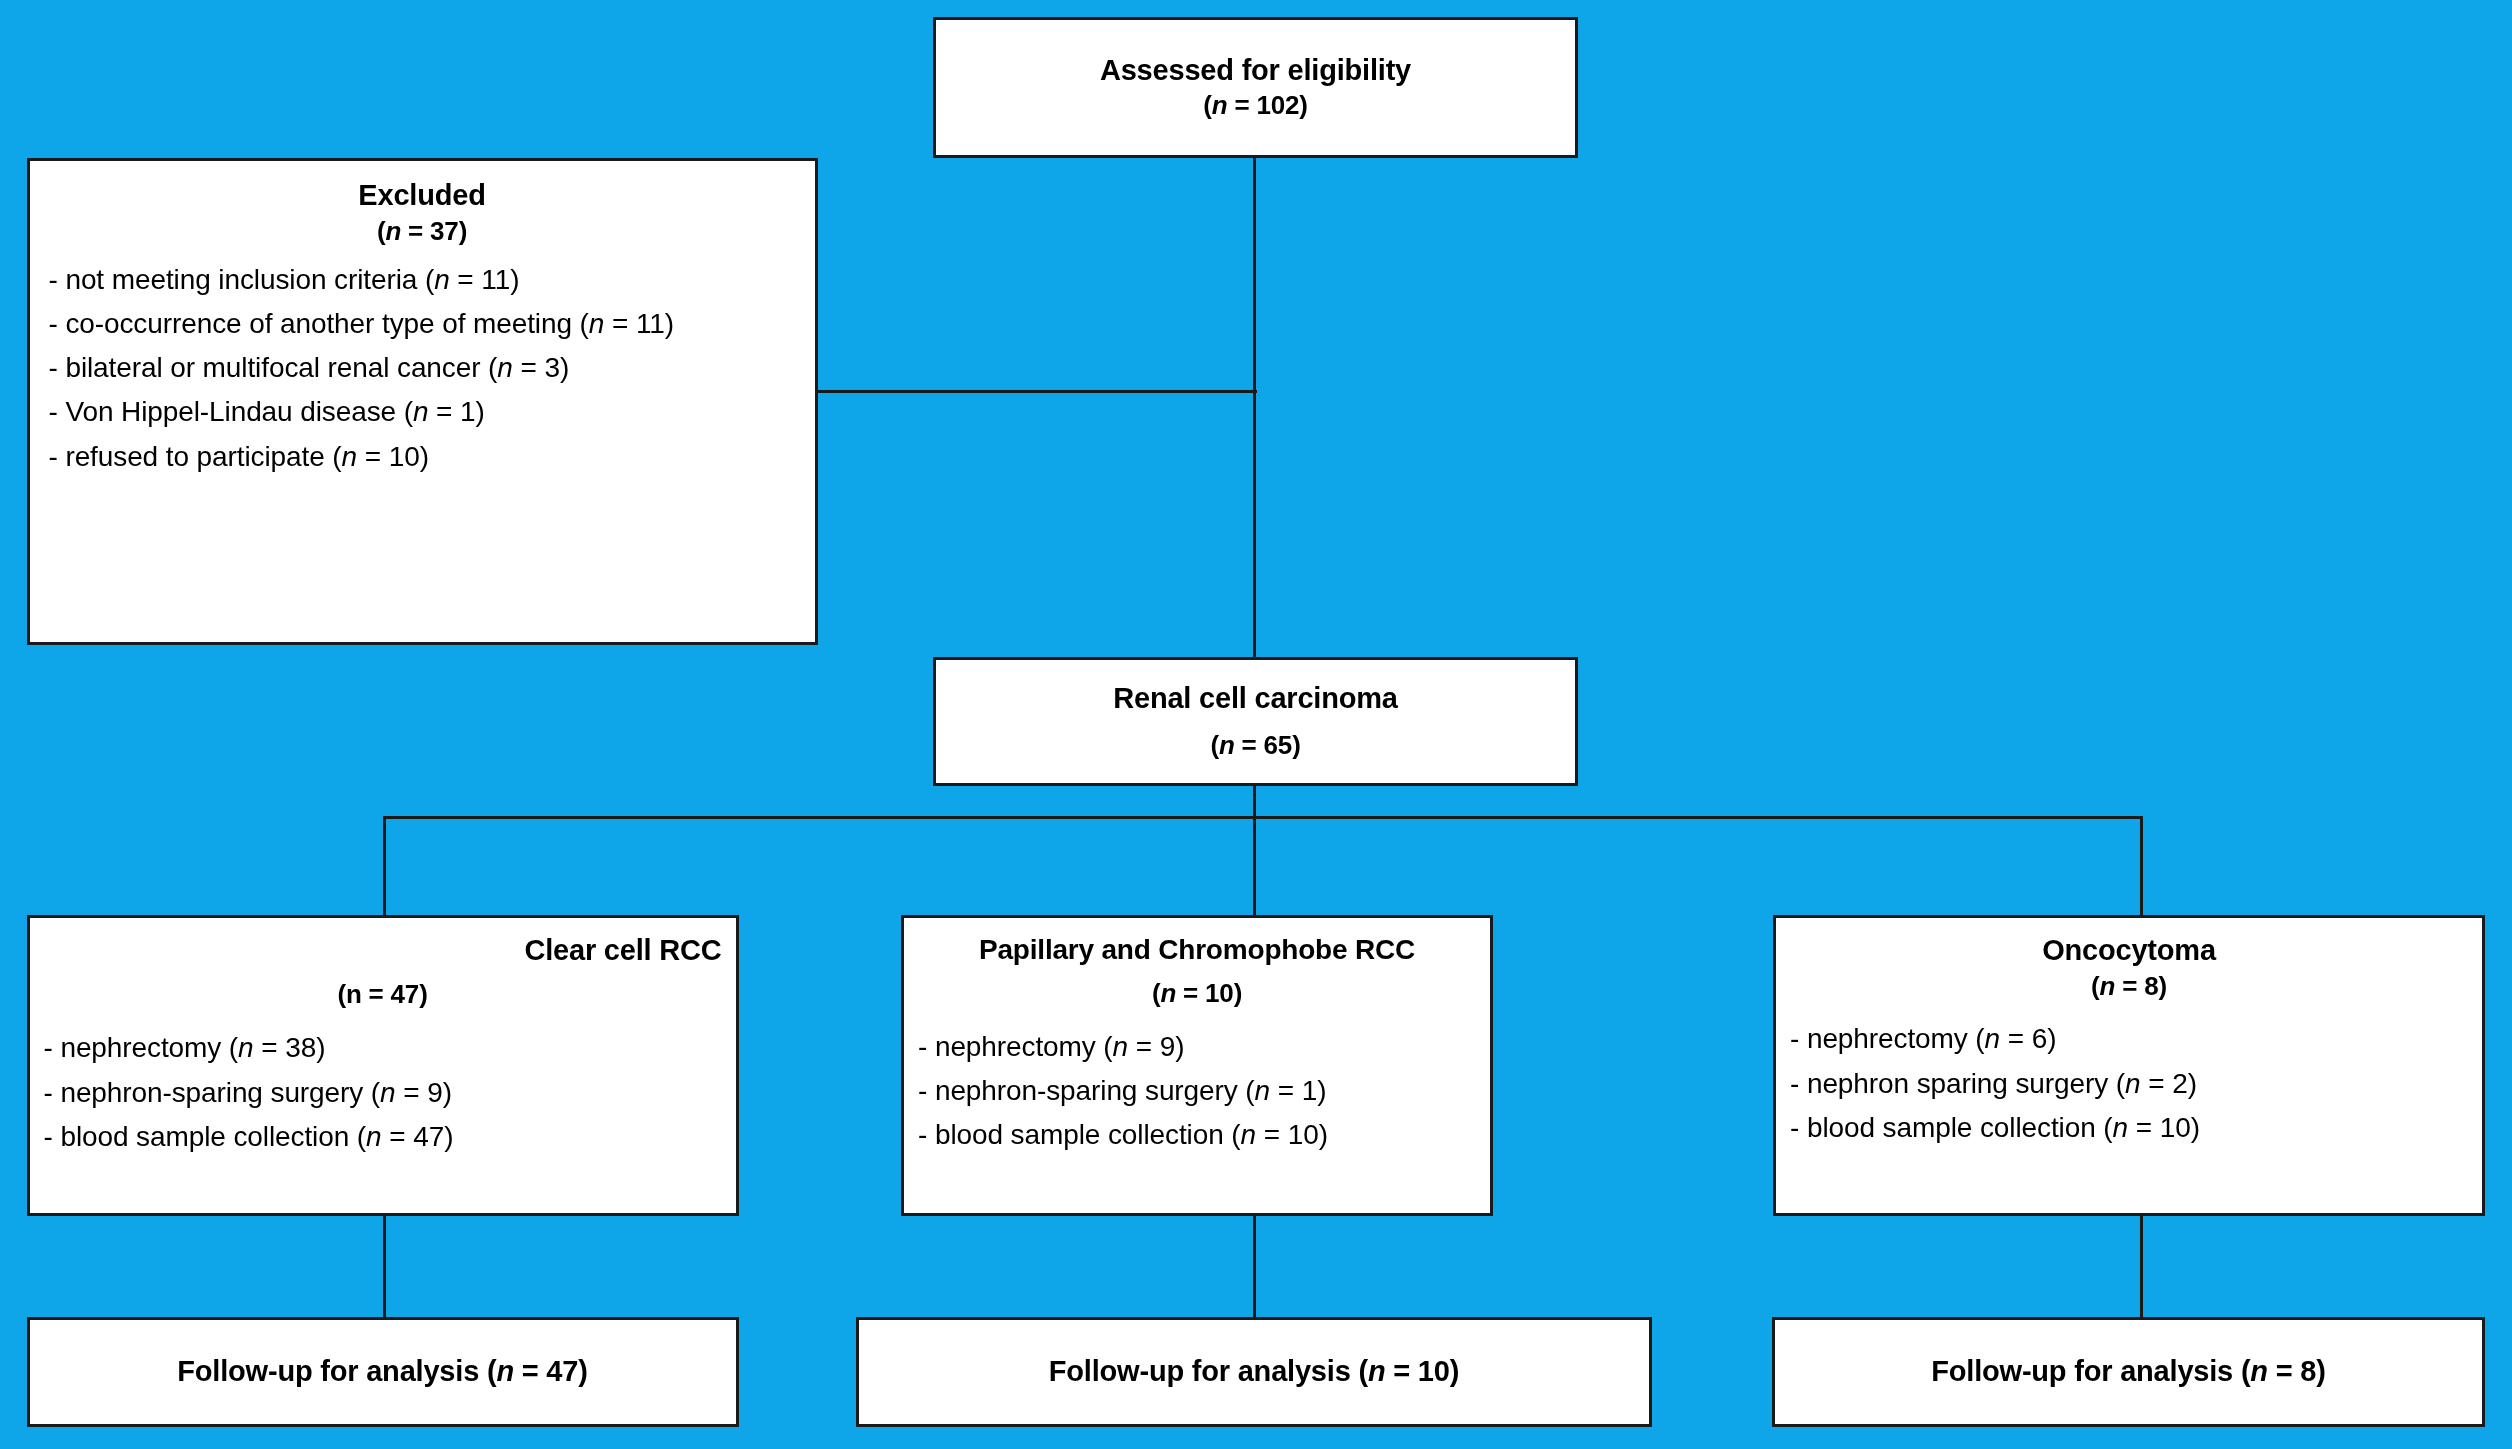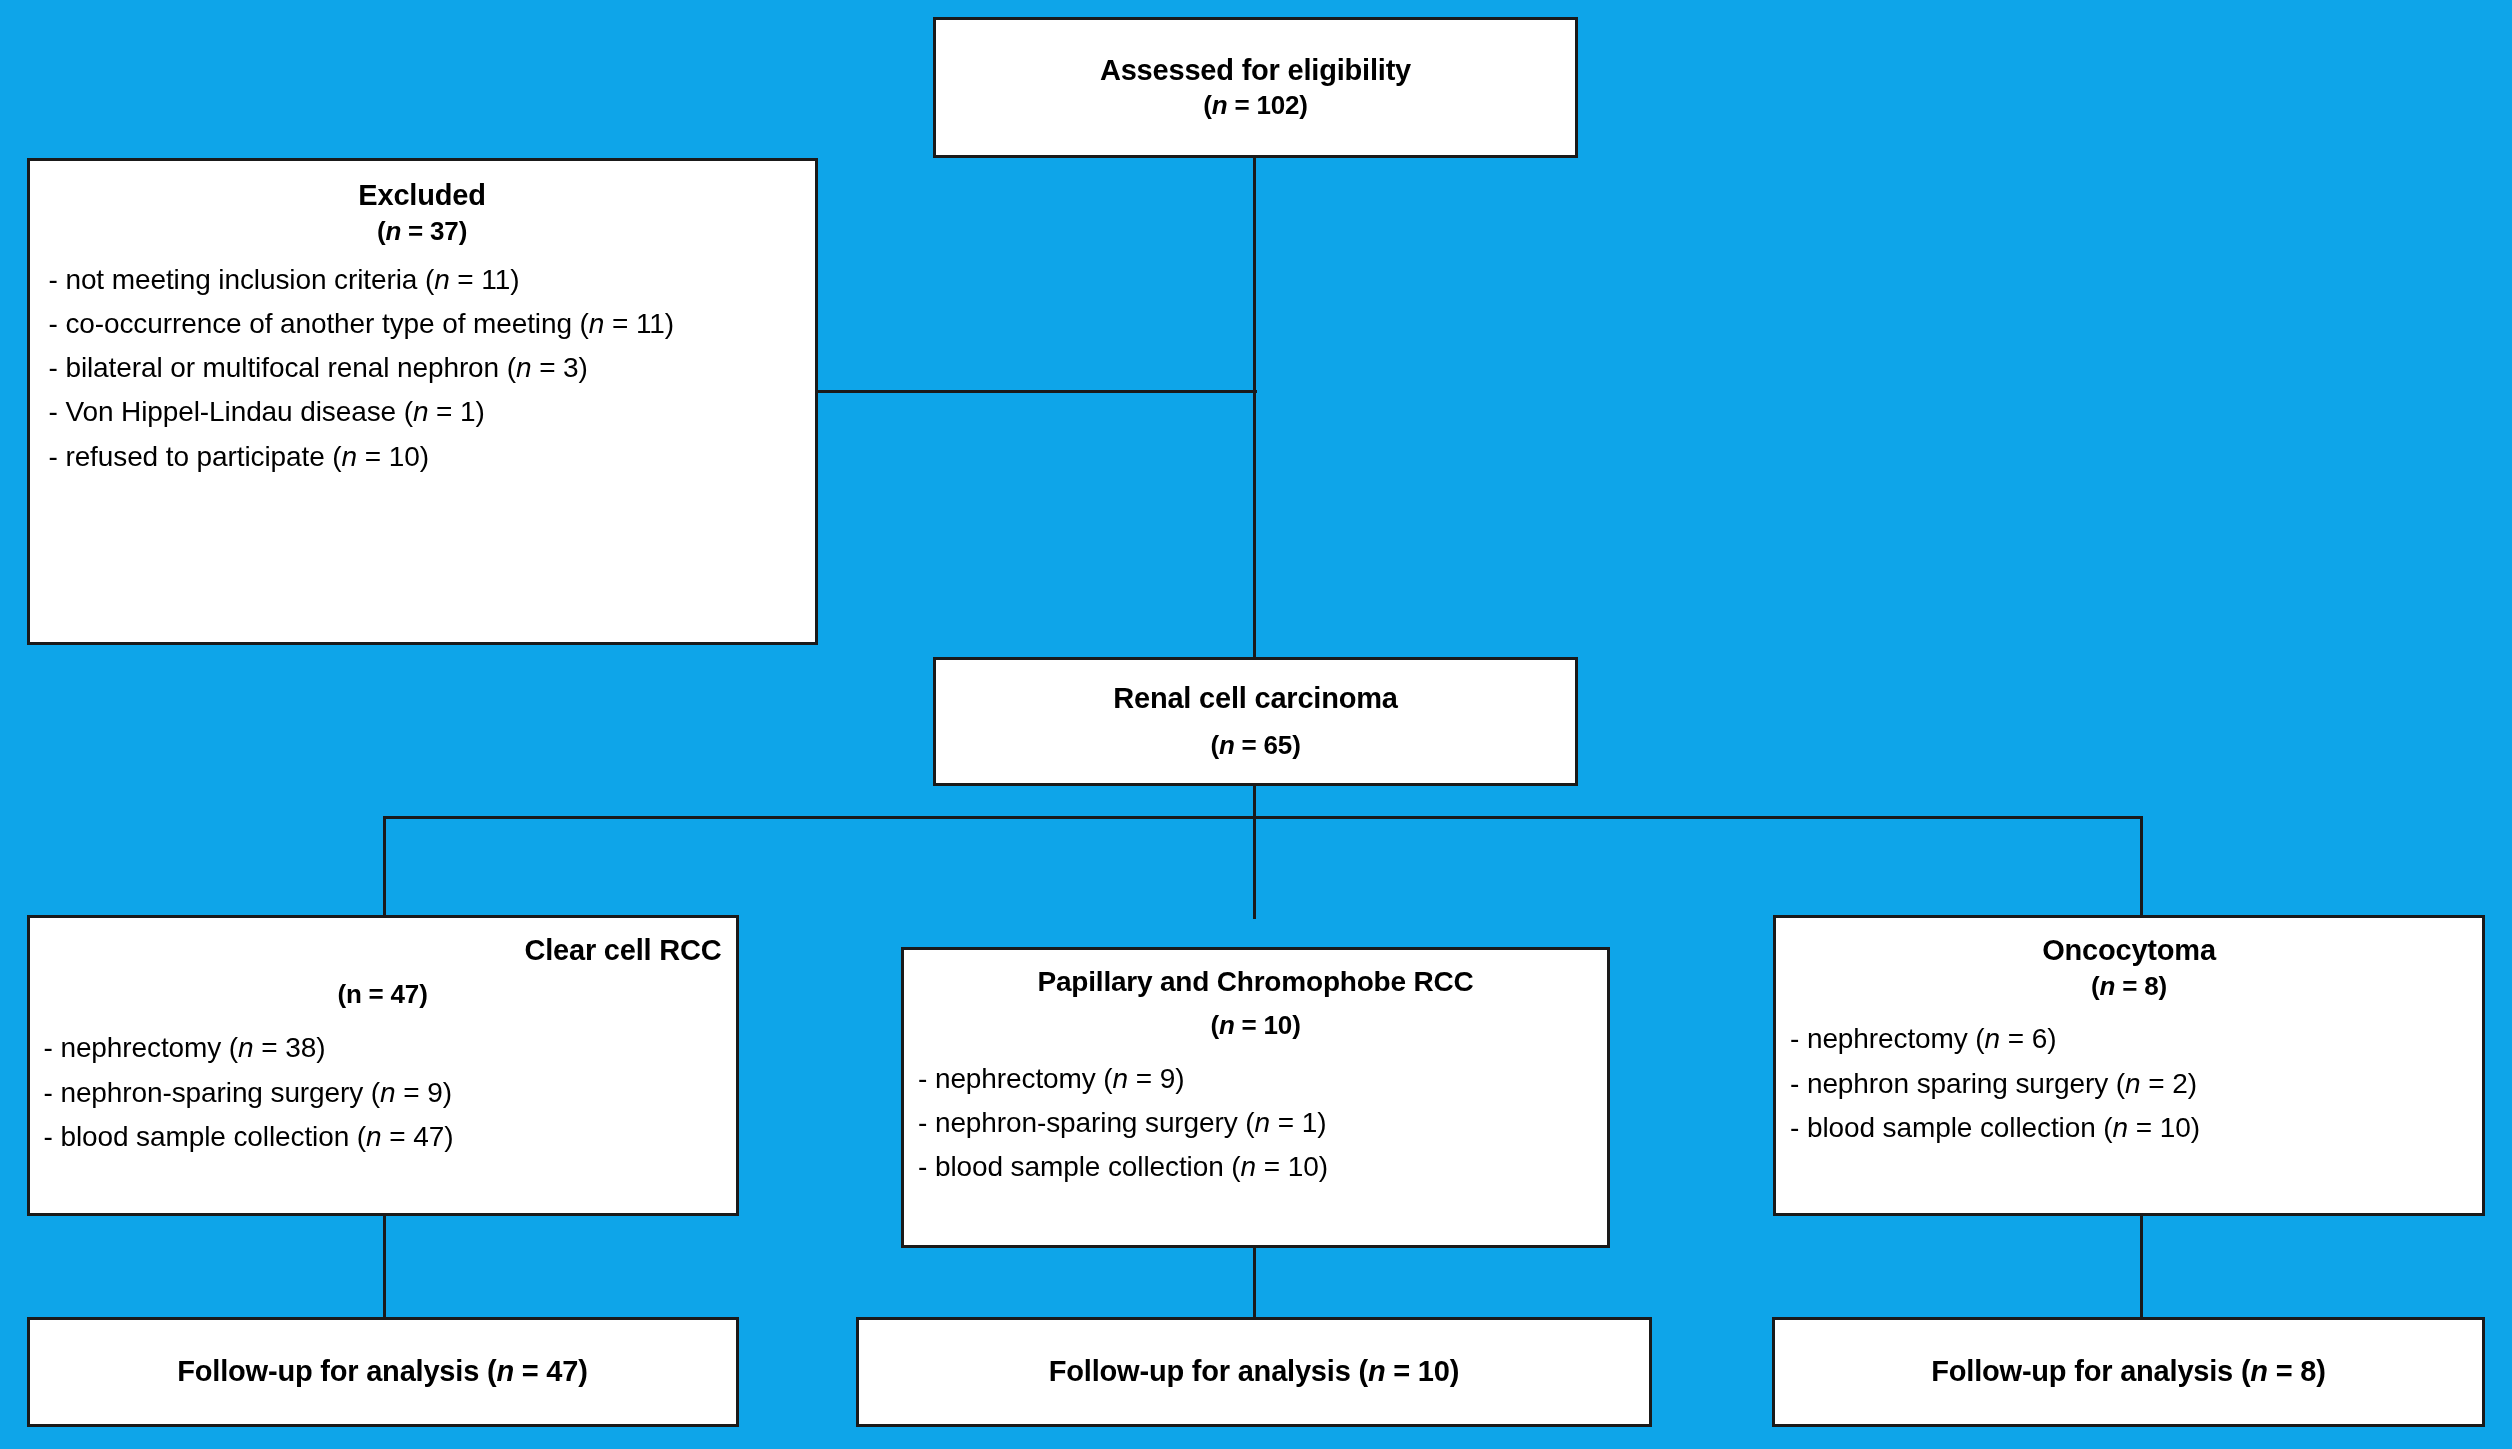--- a/index.html
+++ b/index.html
@@ -100,21 +100,21 @@
 
   <div class="node" style="left:26.5px; top:158px; width:791px; height:487px; padding:16.4px 19px 11.4px 19px; justify-content:flex-start;">
     <div class="node-title">Excluded</div>
     <div class="node-count" style="margin-bottom:8.8px;"><span>(</span><span class="nv">n</span><span> = </span><span>37</span><span>)</span></div>
 
     <div class="bullets">
       <div class="row"><span>- not meeting inclusion criteria (</span><em>n</em><span> = </span><span>11</span><span>)</span></div>
 
       <div class="row wrap"><span>- co-occurrence of another type of meeting (</span><em>n</em><span> = </span><span>11</span><span>)</span></div>
 
-      <div class="row"><span>- bilateral or multifocal renal nephron (</span><em>n</em><span> = </span><span>3</span><span>)</span></div>
+      <div class="row"><span>- bilateral or multifocal renal cancer (</span><em>n</em><span> = </span><span>3</span><span>)</span></div>
 
       <div class="row"><span>- Von Hippel-Lindau disease (</span><em>n</em><span> = </span><span>1</span><span>)</span></div>
 
       <div class="row"><span>- refused to participate (</span><em>n</em><span> = </span><span>10</span><span>)</span></div>
 
     </div>
   </div>
 
   <div class="node center" style="left:933px; top:657px; width:645px; height:129px; padding:0 10px;gap:12px;">
     <div class="node-title">Renal cell carcinoma</div>
@@ -124,21 +124,21 @@
   <div class="node" style="left:26.5px; top:915px; width:712px; height:301px; padding:14px 14px 8.8px 14px; justify-content:flex-start;">
     <div class="node-title" style="width:100%;text-align:right;">Clear cell RCC</div>
     <div class="node-count upright" style="width:100%; margin-top:8.8px; margin-bottom:14px;"><span>(</span><span class="nv">n</span><span> = </span><span>47</span><span>)</span></div>
     <div class="bullets">
       <div class="row"><span>- nephrectomy (</span><em>n</em><span> = </span><span>38</span><span>)</span></div>
       <div class="row"><span>- nephron-sparing surgery (</span><em>n</em><span> = </span><span>9</span><span>)</span></div>
       <div class="row"><span>- blood sample collection (</span><em>n</em><span> = </span><span>47</span><span>)</span></div>
     </div>
   </div>
 
-  <div class="node" style="left:901px; top:915px; width:709px; height:301px; padding:14px 14px 8.8px 14px; justify-content:flex-start;margin-top:32px;">
+  <div class="node" style="left:901px; top:915px; width:592px; height:301px; padding:14px 14px 8.8px 14px; justify-content:flex-start;">
     <div class="node-title" style="width:100%; font-size:28px;">Papillary and Chromophobe RCC</div>
     <div class="node-count" style="width:100%; margin-top:8.8px; margin-bottom:14px;"><span>(</span><span class="nv">n</span><span> = </span><span>10</span><span>)</span></div>
     <div class="bullets">
       <div class="row"><span>- nephrectomy (</span><em>n</em><span> = </span><span>9</span><span>)</span></div>
       <div class="row"><span>- nephron-sparing surgery (</span><em>n</em><span> = </span><span>1</span><span>)</span></div>
       <div class="row"><span>- blood sample collection (</span><em>n</em><span> = </span><span>10</span><span>)</span></div>
     </div>
   </div>
 
   <div class="node" style="left:1773px; top:915px; width:712px; height:301px; padding:14px 14px 8.8px 14px; justify-content:flex-start;">

